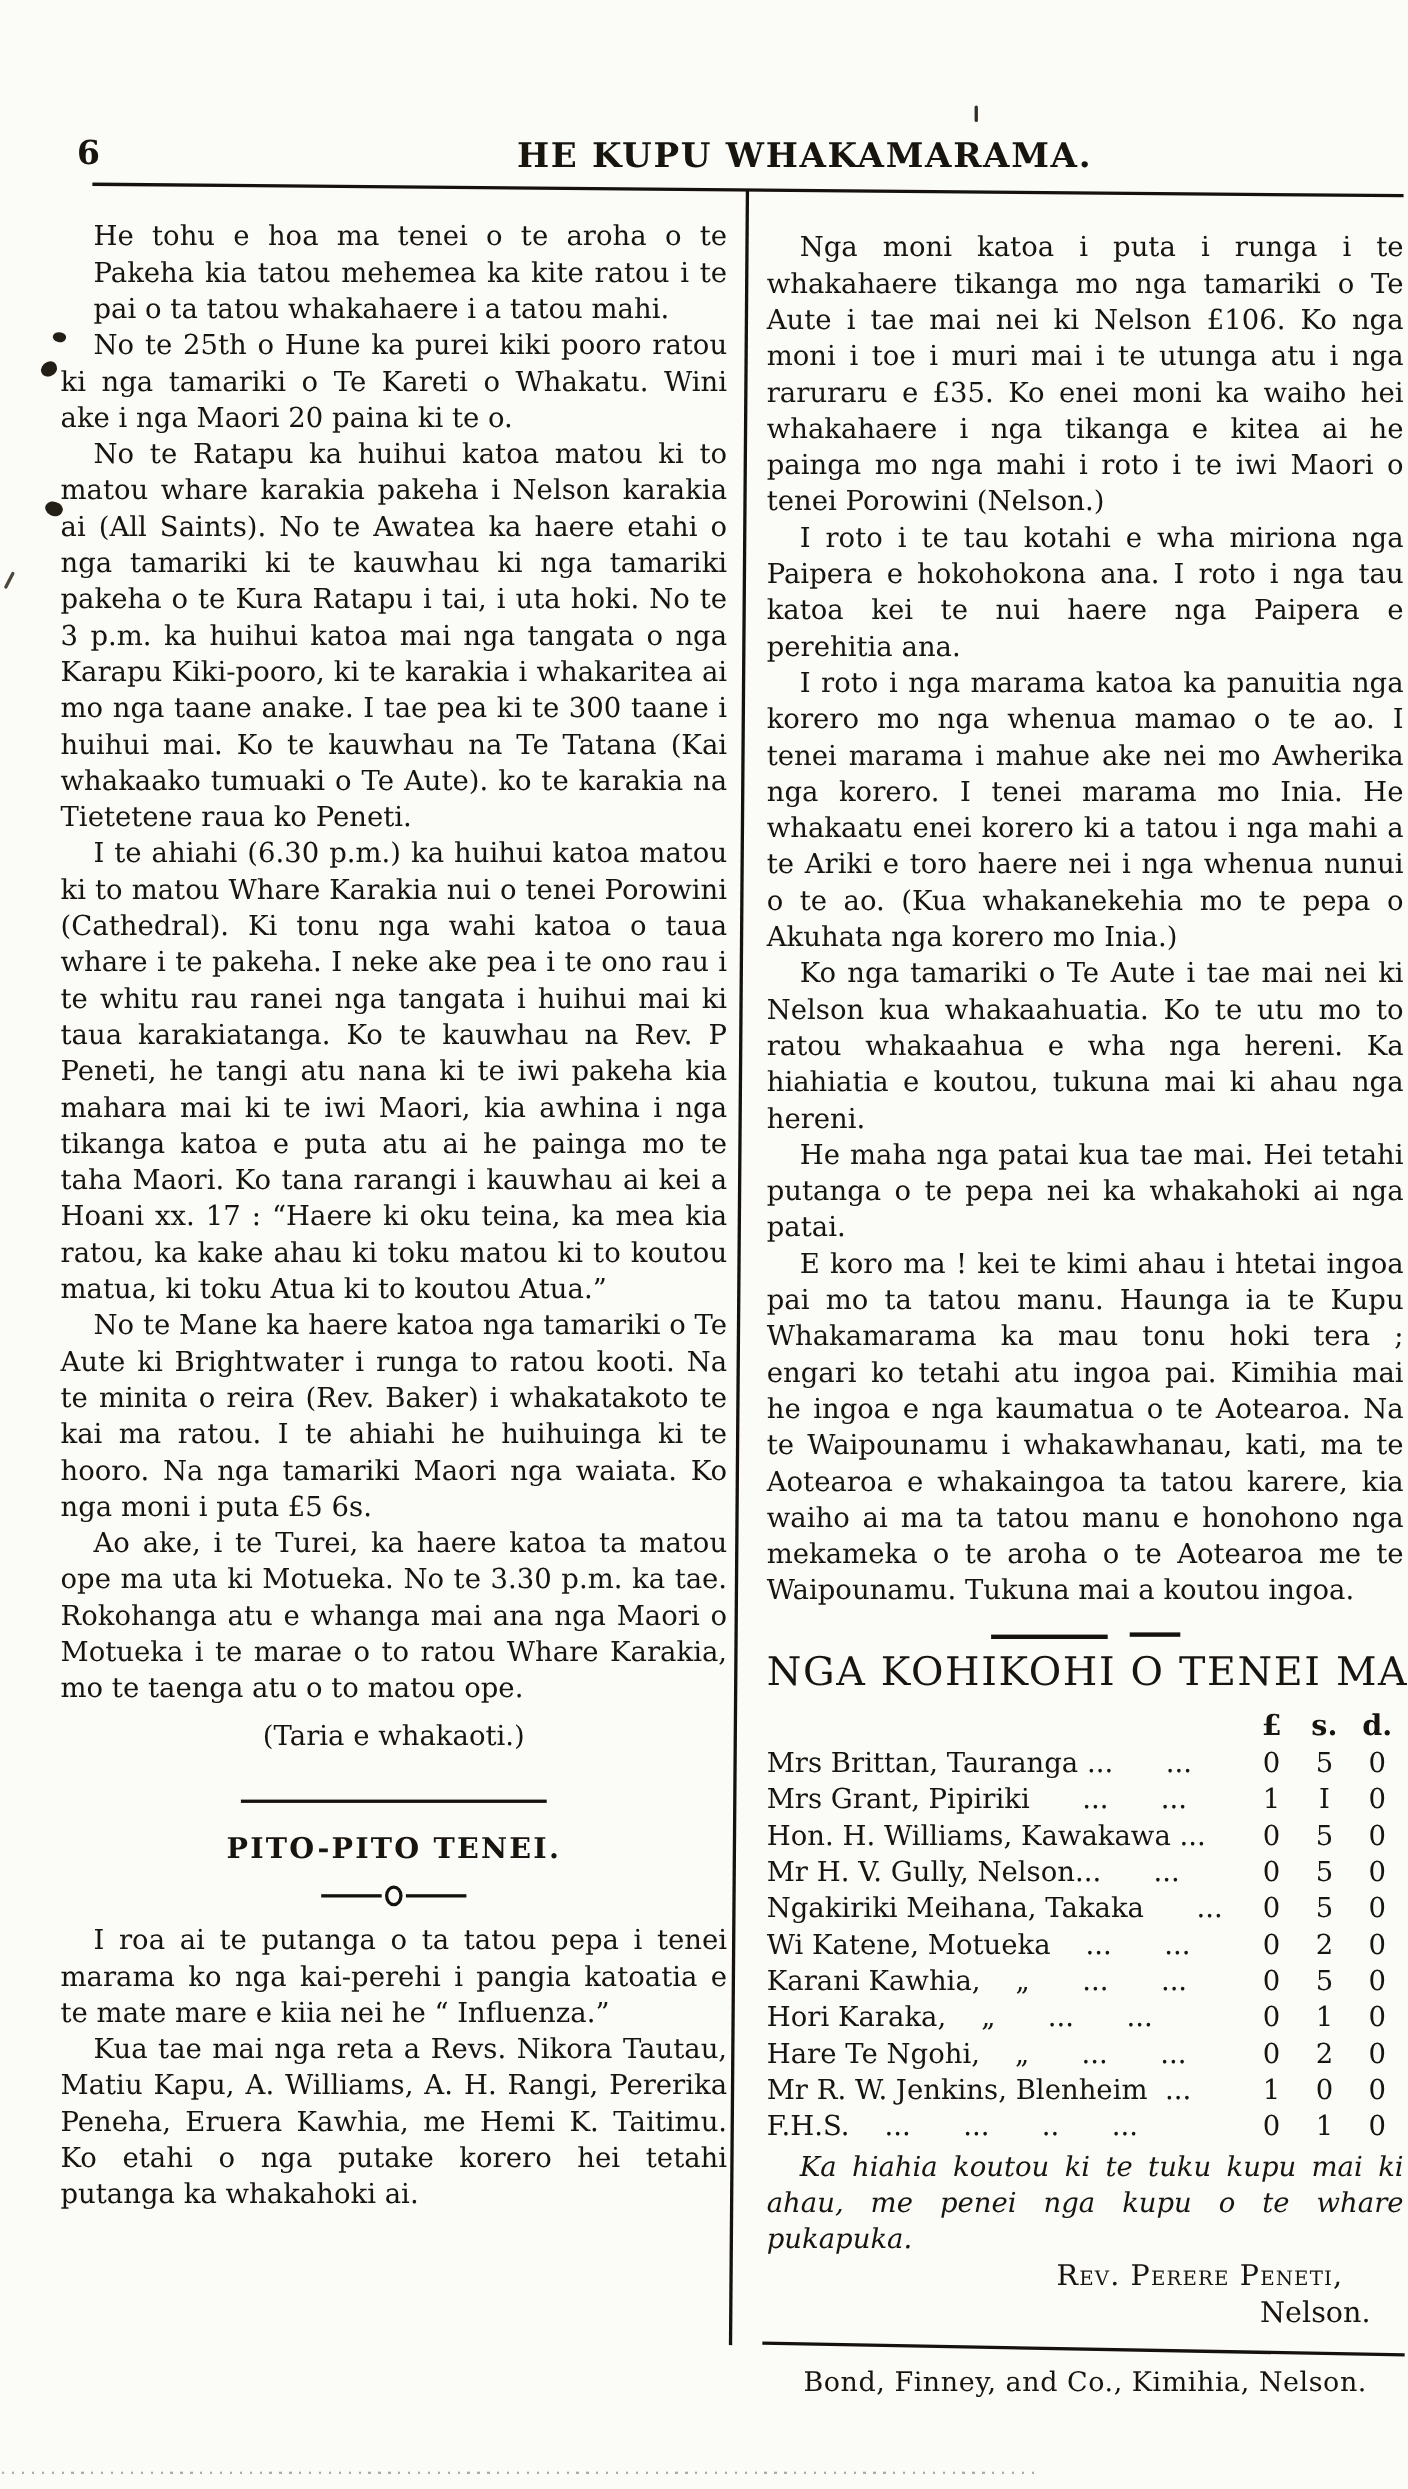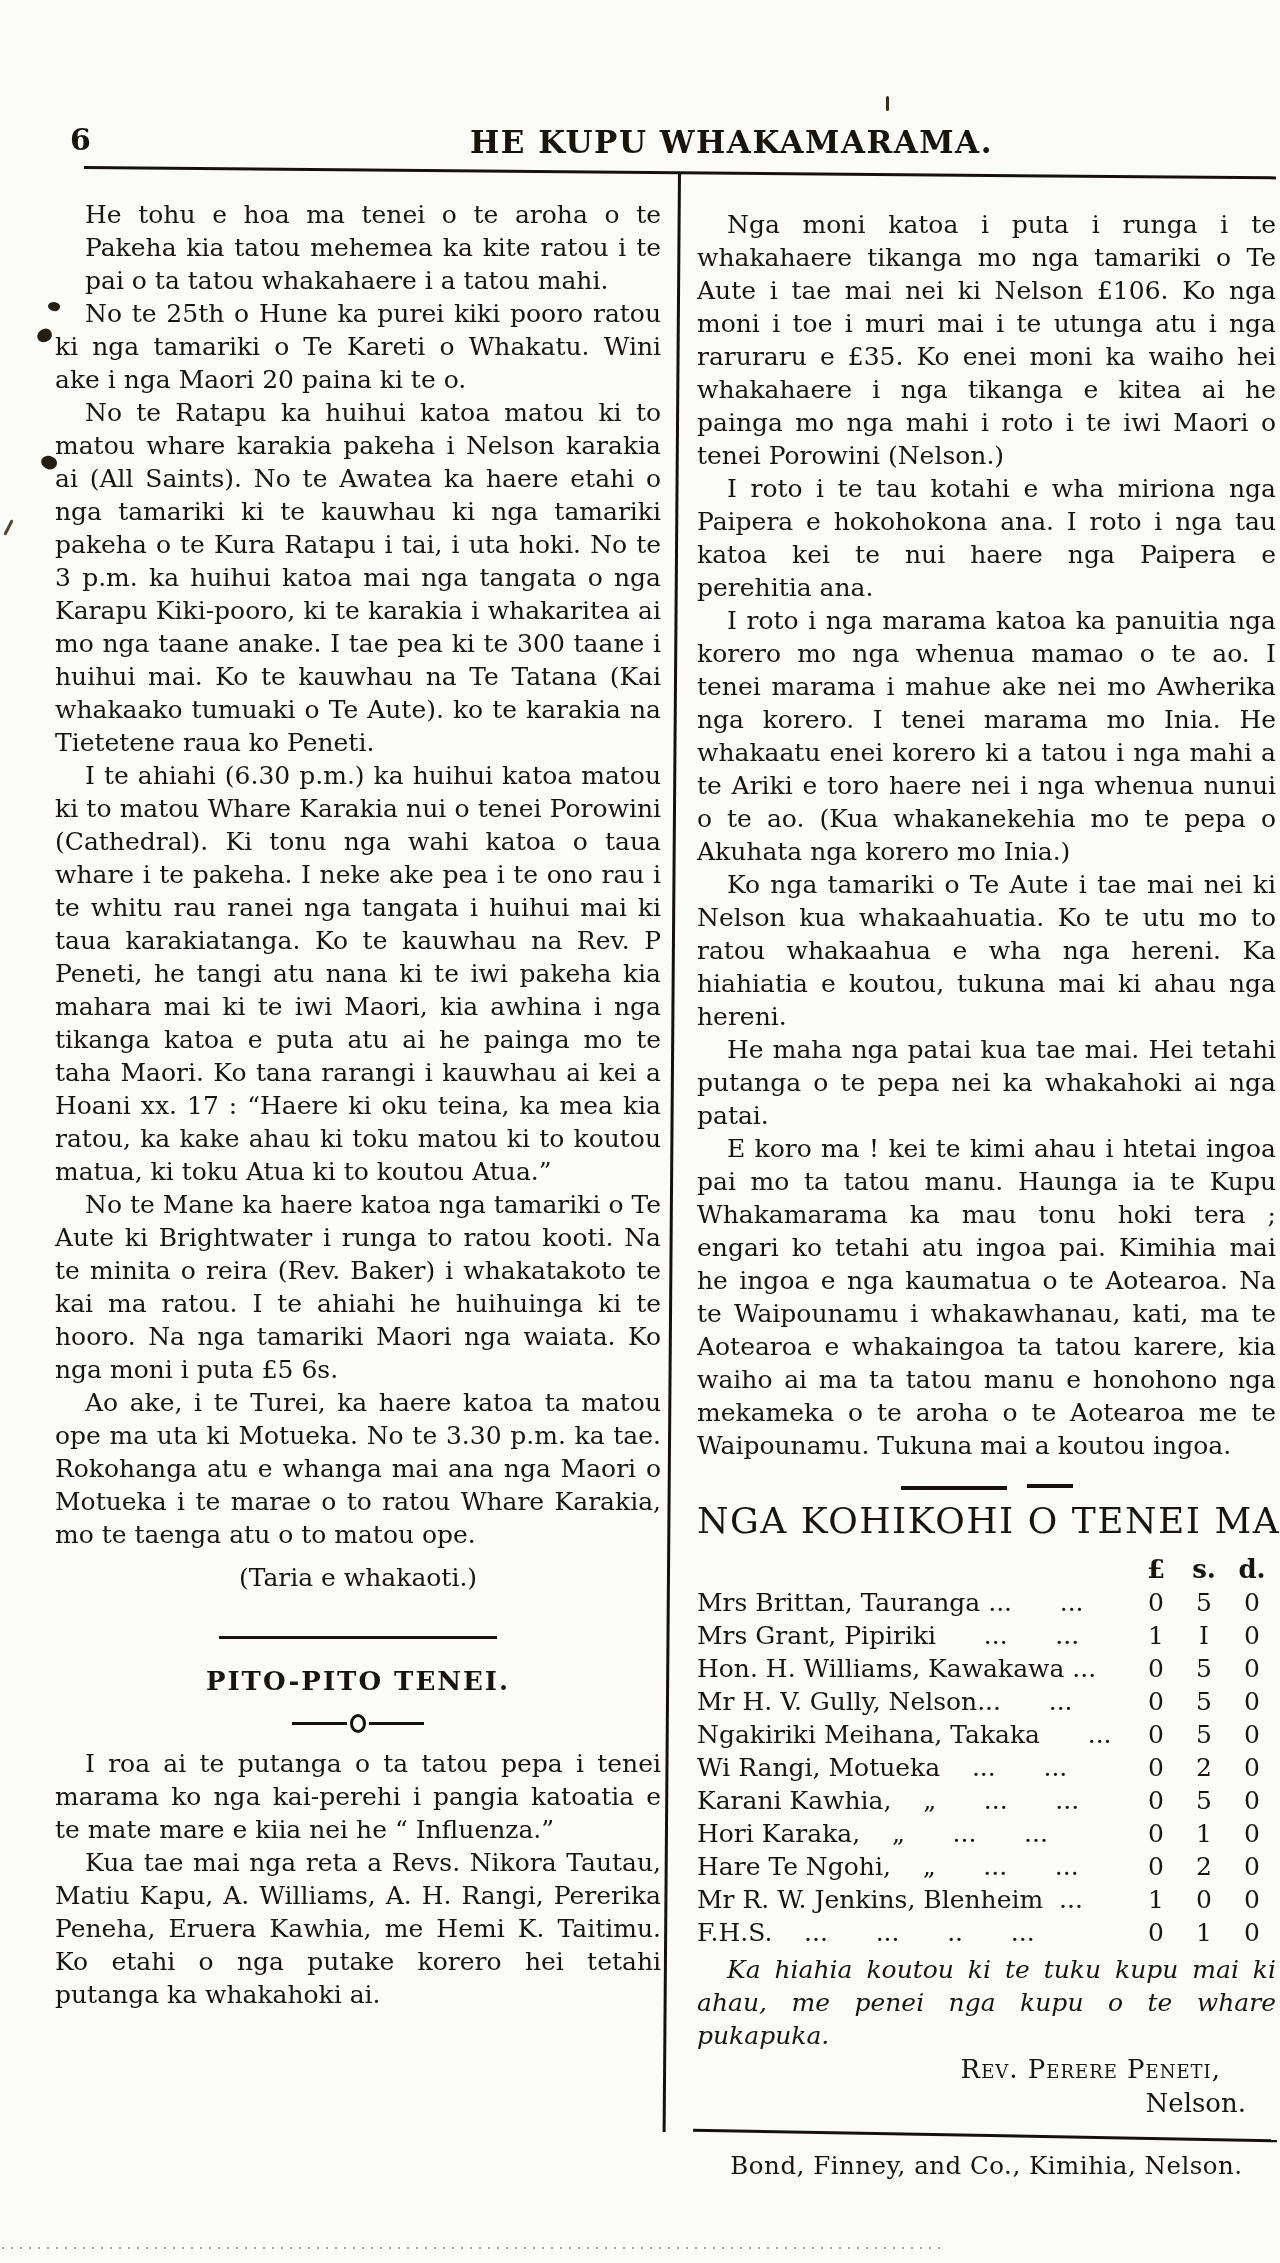--- a/index.html
+++ b/index.html
@@ -125,21 +125,21 @@
       <span class="mcell">5</span>
       <span class="mcell">0</span>
     </div>
     <div class="money-row">
       <span class="mname">Ngakiriki Meihana, Takaka      ...</span>
       <span class="mcell">0</span>
       <span class="mcell">5</span>
       <span class="mcell">0</span>
     </div>
     <div class="money-row">
-      <span class="mname">Wi Rangi, Motueka    ...      ...</span>
+      <span class="mname">Wi Katene, Motueka    ...      ...</span>
       <span class="mcell">0</span>
       <span class="mcell">2</span>
       <span class="mcell">0</span>
     </div>
     <div class="money-row">
       <span class="mname">Karani Kawhia,    „      ...      ...</span>
       <span class="mcell">0</span>
       <span class="mcell">5</span>
       <span class="mcell">0</span>
     </div>

